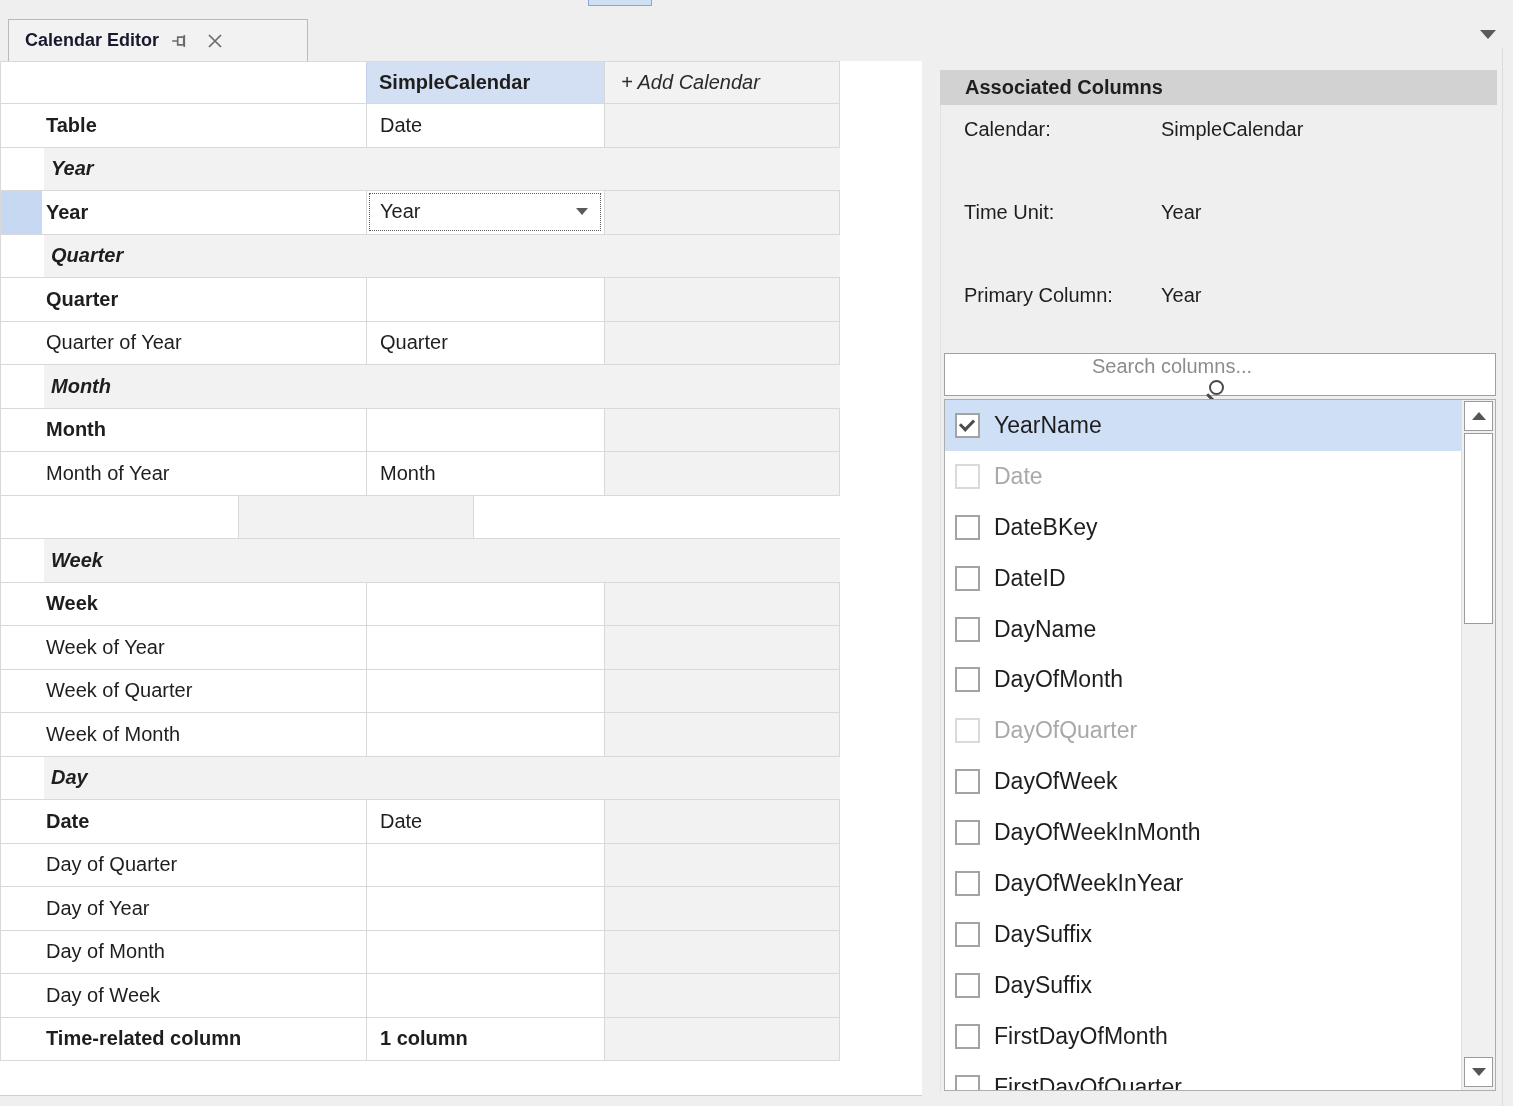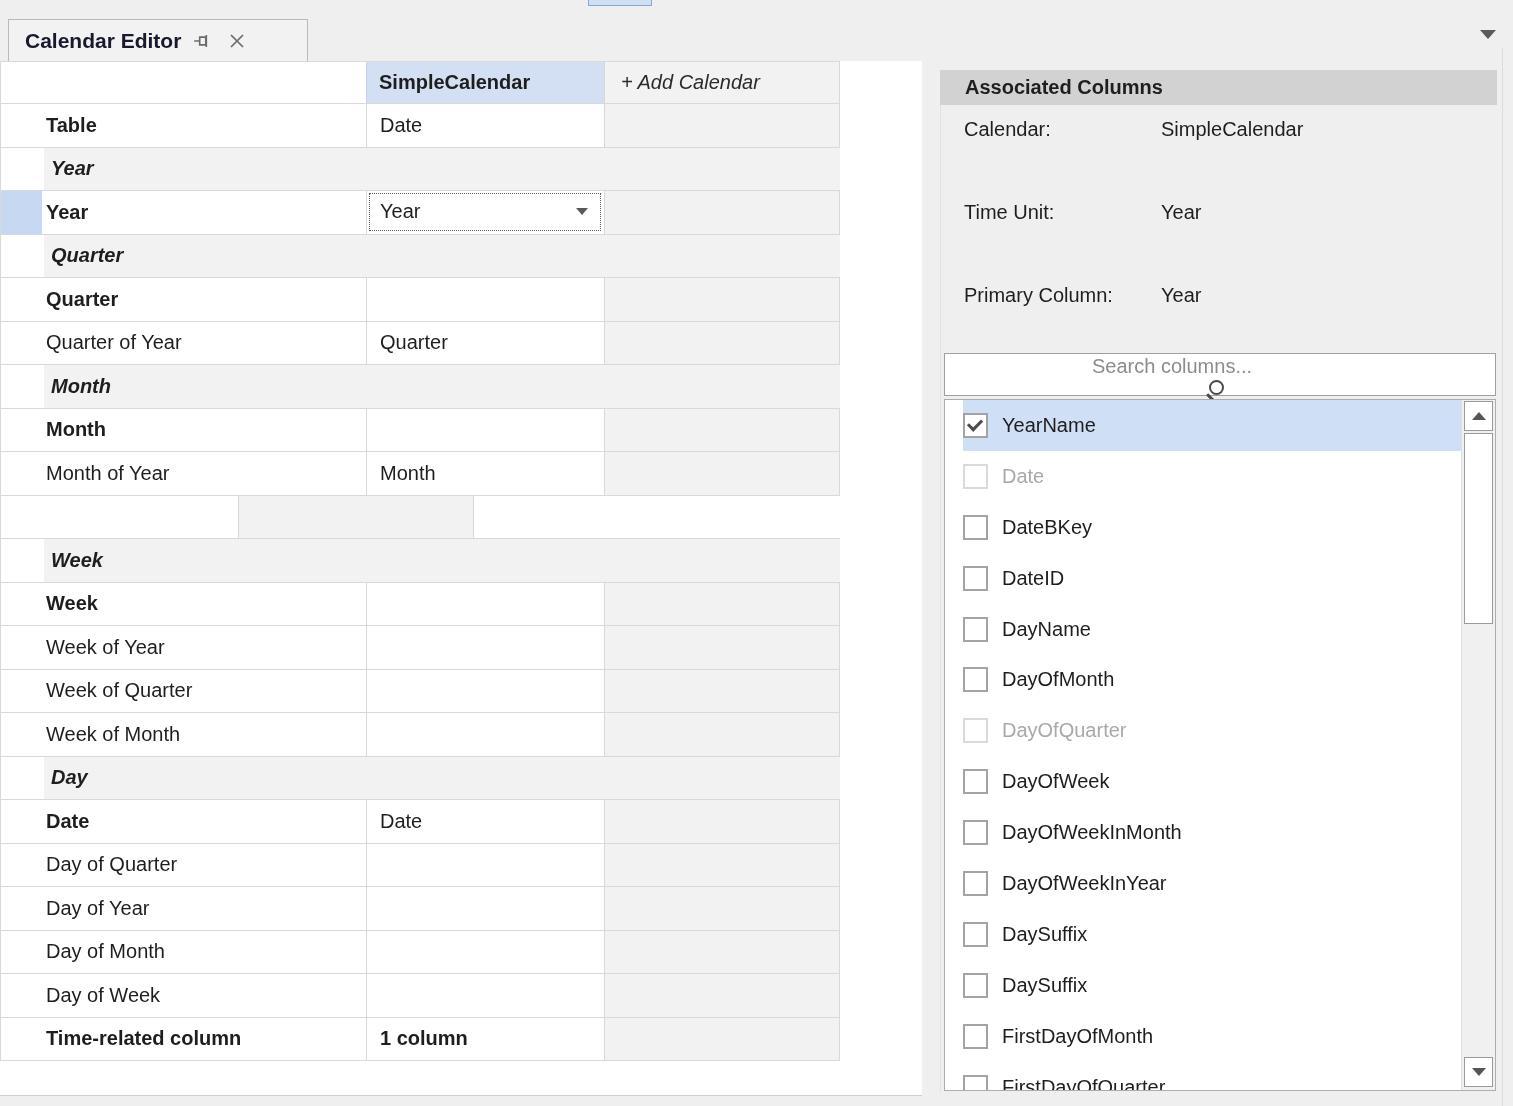--- a/index.html
+++ b/index.html
@@ -11,21 +11,21 @@
   html,body{margin:0;padding:0;}
   body{font-family:"Liberation Sans","DejaVu Sans",sans-serif;color:var(--text);}
   .screen{position:relative;width:1513px;height:1106px;background:var(--page-bg);overflow:hidden;}
 
   
   .top-sliver{position:absolute;left:588px;top:0;width:62px;height:5px;background:#cfe0f5;
     border:1px solid #85a8d4;border-top:none;}
   .doc-tab{position:absolute;left:8px;top:19px;width:300px;height:42px;background:#f2f2f2;
     border:1px solid #b9b9b9;border-bottom:none;box-sizing:border-box;display:flex;align-items:center;
     padding:0 10px 0 16px;gap:10px;}
-  .doc-tab .title{font-size:21px;font-weight:bold;color:#18182e;white-space:nowrap;}
+  .doc-tab .title{font-size:18px;font-weight:bold;color:#18182e;white-space:nowrap;}
   .tab-icon{width:24px;height:24px;display:flex;align-items:center;justify-content:center;}
   .chev{position:absolute;right:17px;top:30px;width:0;height:0;
     border-left:8px solid transparent;border-right:8px solid transparent;border-top:9px solid #5a5a5a;}
   .right-edge-line{position:absolute;right:10px;top:48px;bottom:0;width:1px;background:#dcdcdc;}
 
   
   .editor{position:absolute;left:0;top:61px;width:922px;height:1035px;background:#fff;
     border-bottom:1px solid #cfcfcf;box-sizing:border-box;}
   .grid{position:absolute;left:0;top:0;width:840px;font-size:20px;}
   .hrow,.frow,.grow{display:flex;box-sizing:border-box;}
@@ -74,21 +74,21 @@
     padding-left:11px;color:var(--text);font-family:inherit;}
   .searchbox input::placeholder{color:var(--muted);}
   .mag{position:relative;width:22px;height:22px;margin-right:10px;flex:0 0 auto;}
   .mag::before{content:"";position:absolute;right:2px;top:1px;width:11px;height:11px;
     border:2px solid #4a4a4a;border-radius:50%;}
   .mag::after{content:"";position:absolute;left:2px;bottom:3px;width:9px;height:2.5px;
     background:#4a4a4a;transform:rotate(45deg);}
   .collist{position:absolute;left:3px;right:1px;top:294px;bottom:1px;background:#fff;
     border:1px solid #adadad;box-sizing:border-box;overflow:hidden;}
   .litem{height:50.9px;display:flex;align-items:center;width:calc(100% - 33px);box-sizing:border-box;
-    font-size:20px;margin-left:18px;}
+    font-size:23px;padding-left:10px;}
   .litem.sel{background:var(--list-select);}
   .litem.dis{color:var(--disabled);}
   .cb{width:25px;height:25px;background:#fff;border:2px solid #a3a3a3;box-sizing:border-box;
     position:relative;flex:0 0 auto;}
   .litem.dis .cb{border-color:#dadada;}
   .cb.checked::after{content:"";position:absolute;left:3px;top:4px;width:11px;height:6px;
     border-left:3px solid #4d4d4d;border-bottom:3px solid #4d4d4d;transform:rotate(-45deg);}
   .llabel{margin-left:14px;white-space:nowrap;}
   .vscroll{position:absolute;right:0;top:0;bottom:0;width:33px;background:#f0f0f0;
     border-left:1px solid #e0e0e0;}

